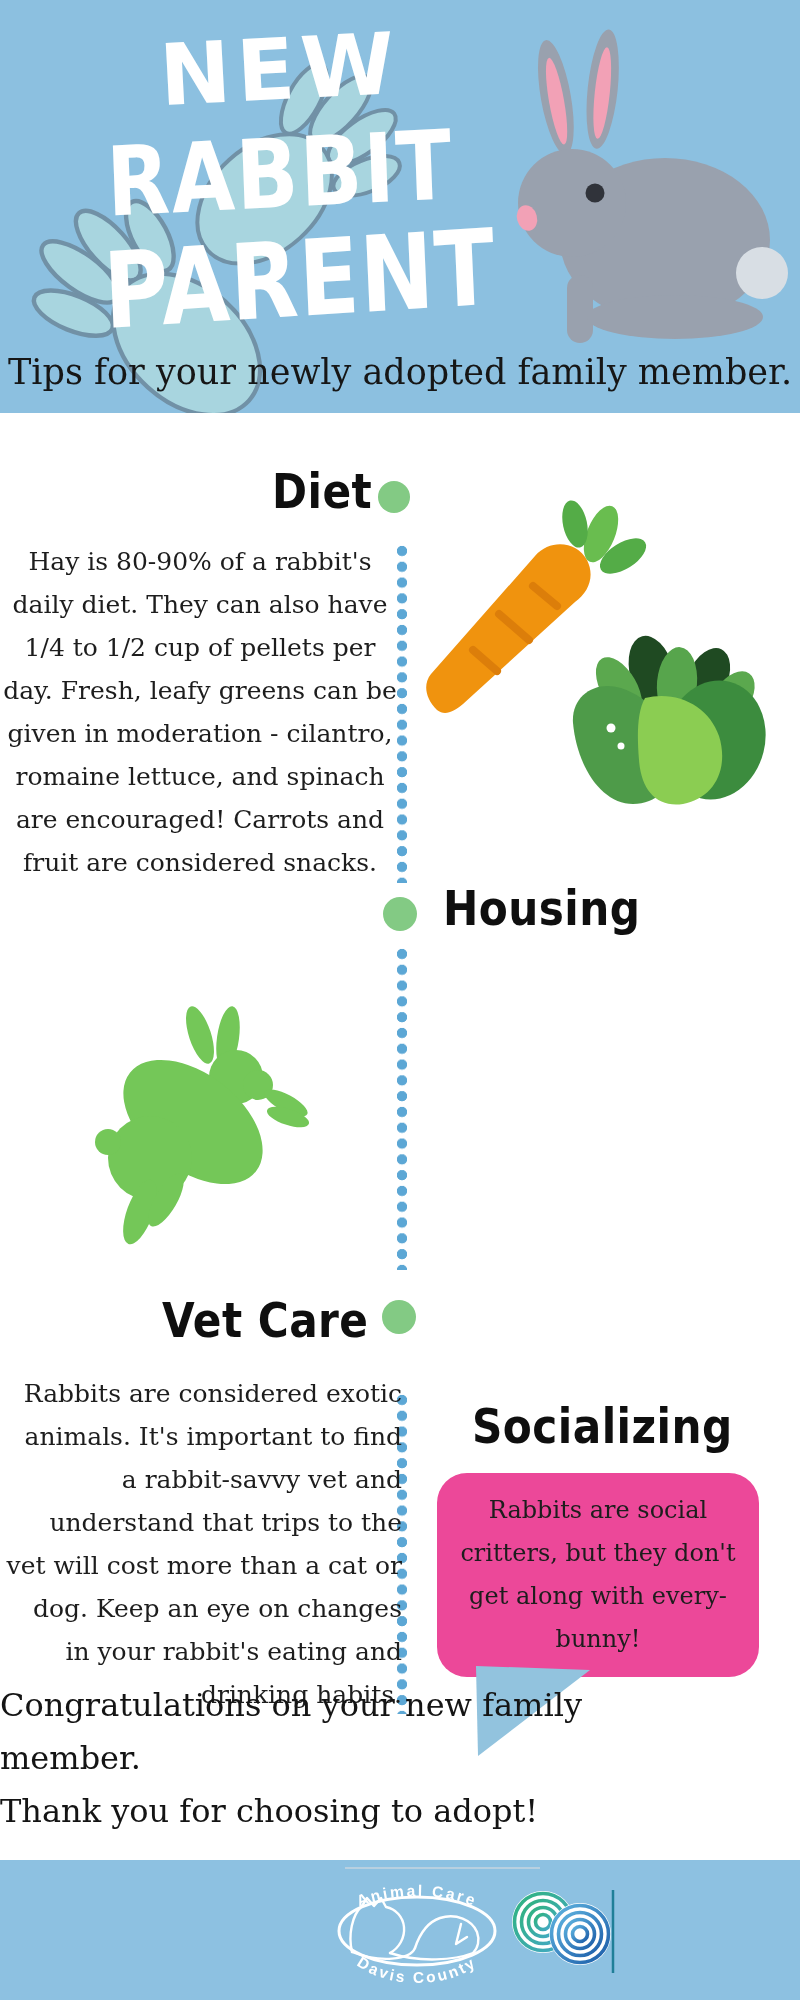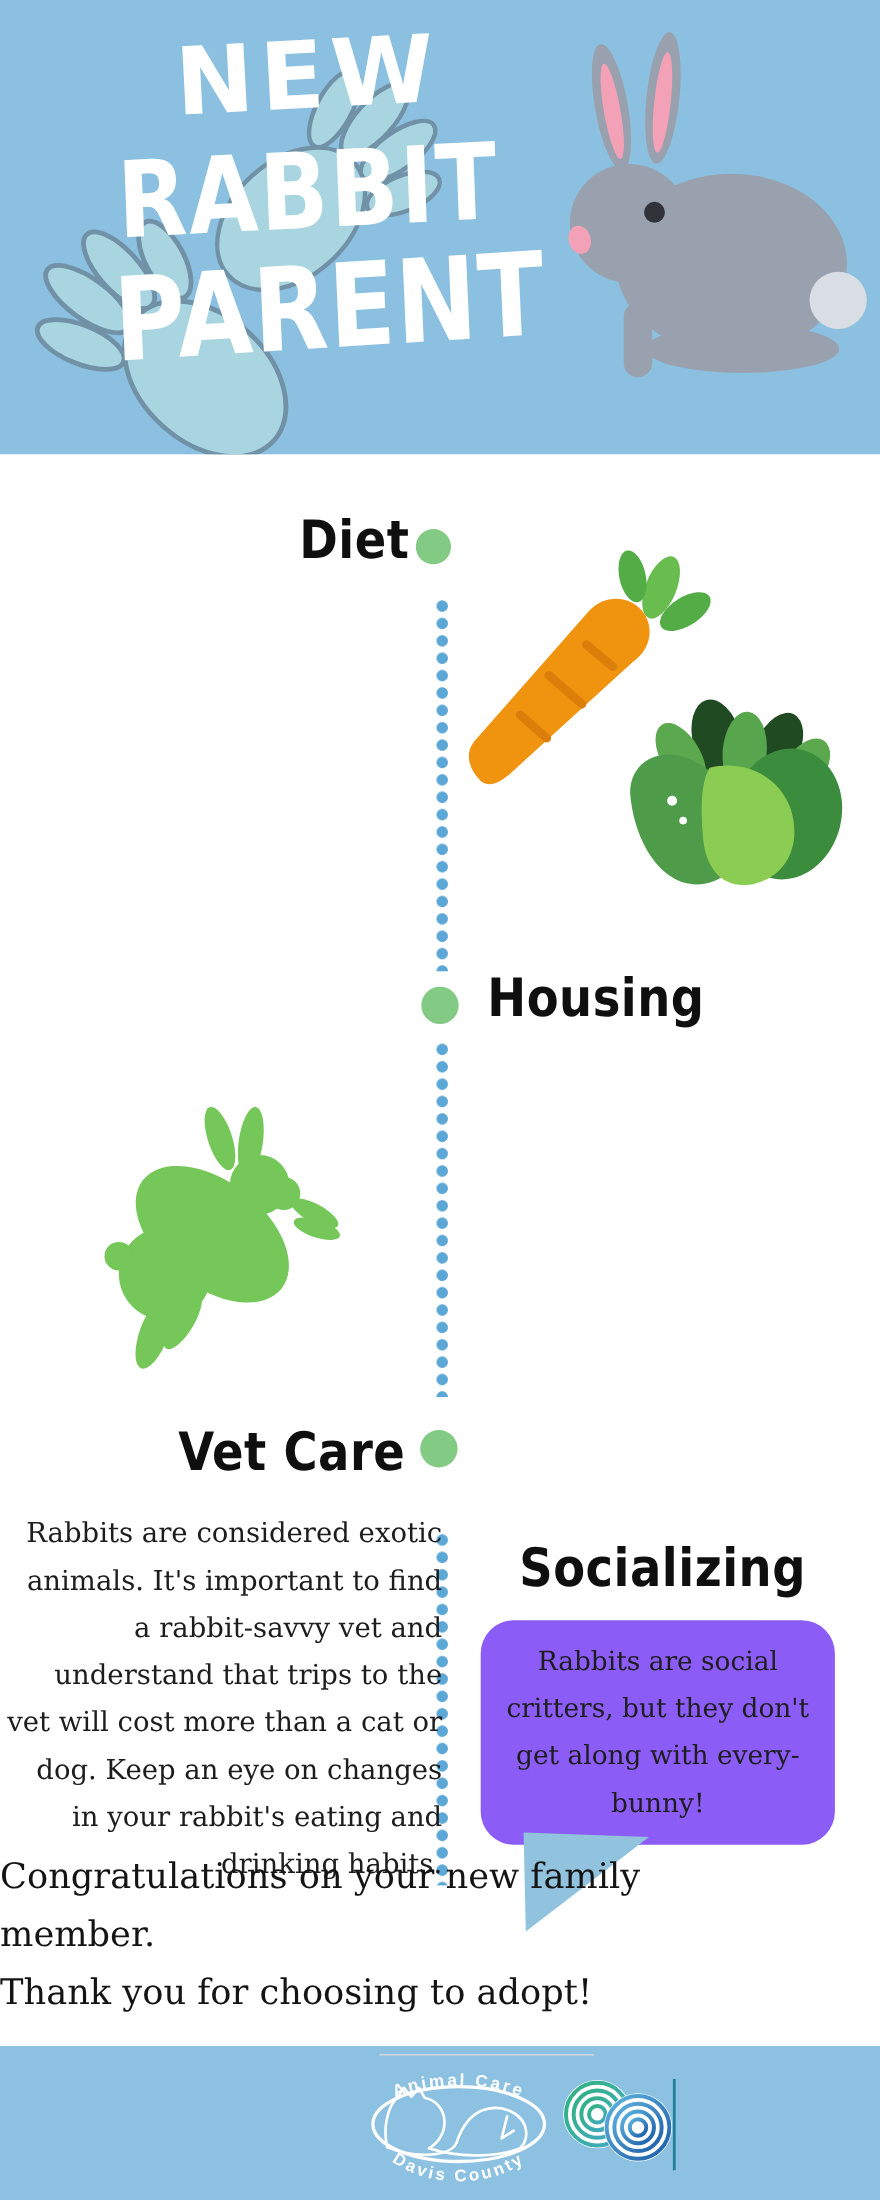--- a/index.html
+++ b/index.html
@@ -42,21 +42,21 @@
 
   
   .bodytext { position:absolute; font-family:"DejaVu Serif", serif; font-size:25px;
               line-height:43px; color:#1d1d1d; text-align:center; white-space:pre-line; }
   .txt-diet    { left:0px;   top:540px;  width:400px; }
   .txt-housing { left:405px; top:938px;  width:392px; }
   .txt-vet     { left:0px;   top:1372px; width:402px;text-align:right; }
 
   
   .bubble { position:absolute; left:437px; top:1473px; width:322px; height:204px;
-            background:#8b5cf6; border-radius:30px; display:flex; align-items:center;
+            background:#ec4899; border-radius:30px; display:flex; align-items:center;
             justify-content:center; }
   .bubble .bodytext { position:static; width:300px; font-size:24px; }
   .bubble-tail { position:absolute; left:440px; top:1660px; }
 
   
   .footer-msg { position:absolute; left:0; top:1679px; width:660px; 
                 font-family:"DejaVu Serif", serif; font-size:32px; line-height:53px;
                 color:#141414; white-space:pre-line; }
   .footer-strip { position:absolute; left:0; top:1860px; width:800px; height:140px;
                   background:#8DC1E1; }
@@ -108,25 +108,34 @@
         <ellipse cx="160" cy="262" rx="88" ry="22" fill="#99A1AE"></ellipse>
         <circle cx="80" cy="138" r="9.5" fill="#30333A"></circle>
         <ellipse cx="12" cy="163" rx="10" ry="13" fill="#F2A1B6" transform="rotate(-15 12 163)"></ellipse>
       </g>
     </svg>
     <div class="title-block">
       <div class="title-line t1">NEW</div>
       <div class="title-line t2">RABBIT</div>
       <div class="title-line t3">PARENT</div>
     </div>
+    <div class="subtitle">Tips for your newly adopted family member.</div>
   </div>
 
   <div class="heading h-diet">Diet</div>
   <div class="green-dot gd-diet"></div>
   <div class="dotcol dots1"></div>
+  <div class="bodytext txt-diet">Hay is 80-90% of a rabbit's
+daily diet. They can also have
+1/4 to 1/2 cup of pellets per
+day. Fresh, leafy greens can be
+given in moderation - cilantro,
+romaine lettuce, and spinach
+are encouraged! Carrots and
+fruit are considered snacks.</div>
 
   <svg class="illus" style="left:415px; top:498px;" width="240" height="235" viewBox="0 0 240 235">
     <path d="M22,212 C10,200 8,186 16,176 L120,58 C136,40 162,44 172,62 C180,78 174,94 160,104 L48,206 C38,214 30,218 22,212 Z" fill="#F0930E"></path>
     <g stroke="#DC7E0A" stroke-width="8" stroke-linecap="round">
       <path d="M58,152 l24,21"></path>
       <path d="M84,116 l30,26"></path>
       <path d="M118,88 l24,20"></path>
     </g>
     <g fill="#69BD4F">
       <ellipse cx="186" cy="36" rx="14" ry="30" transform="rotate(22 186 36)"></ellipse>

